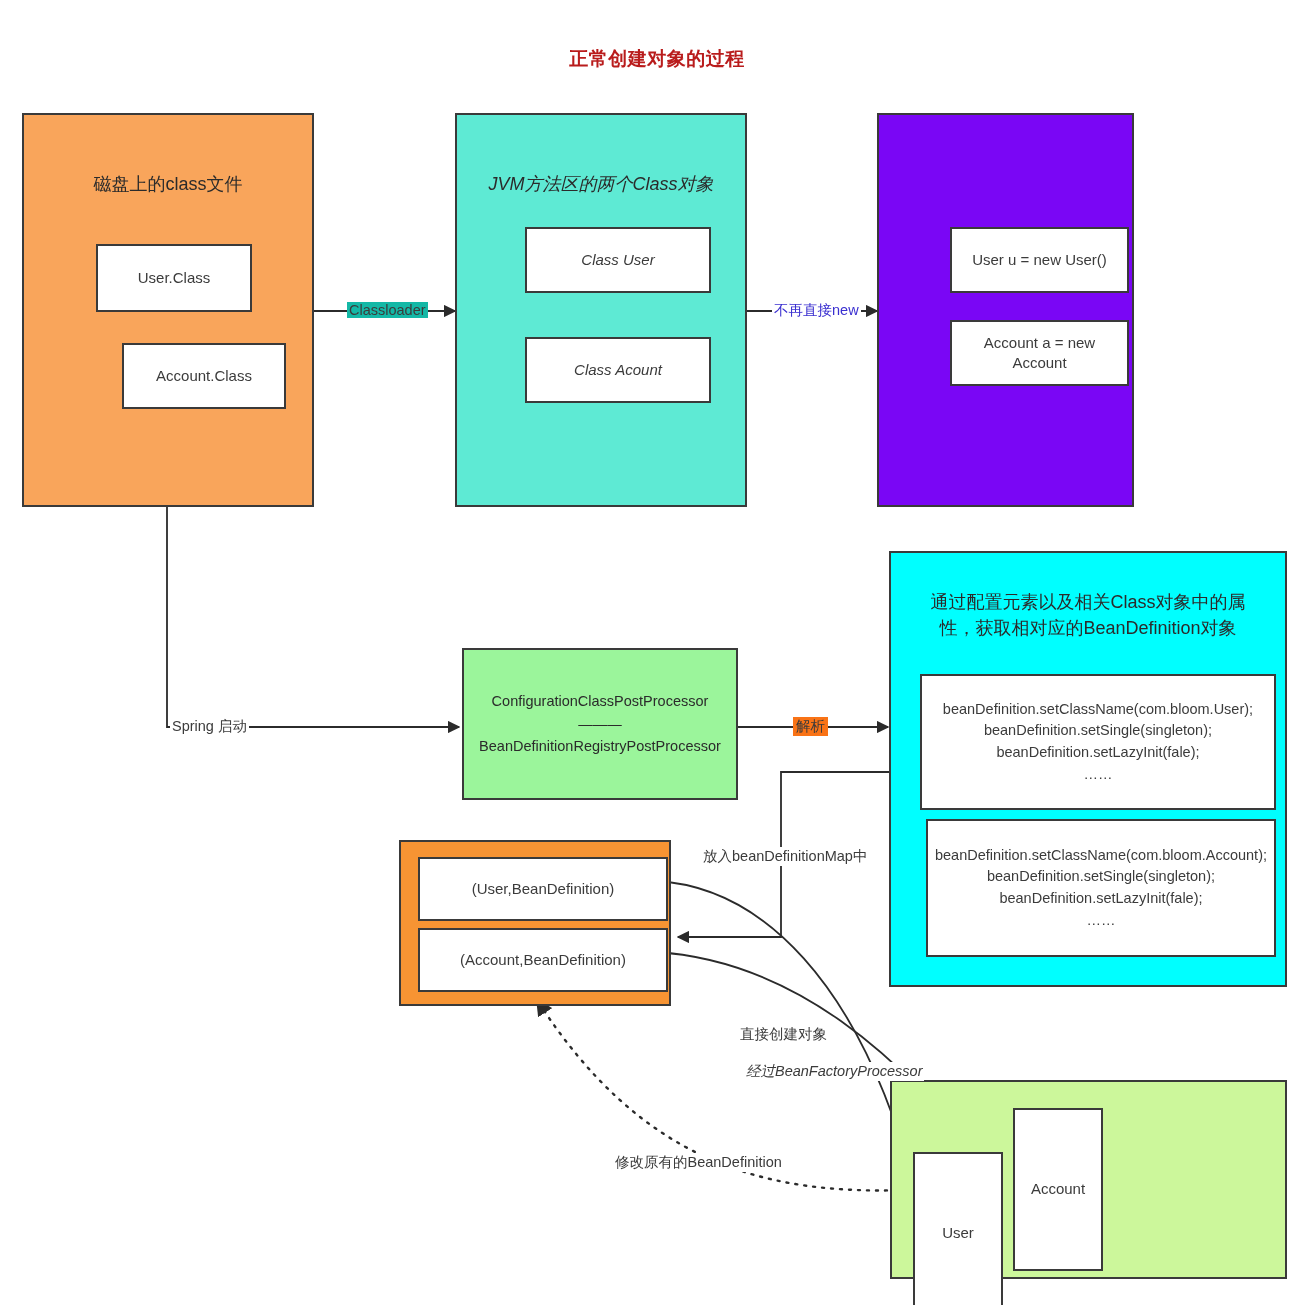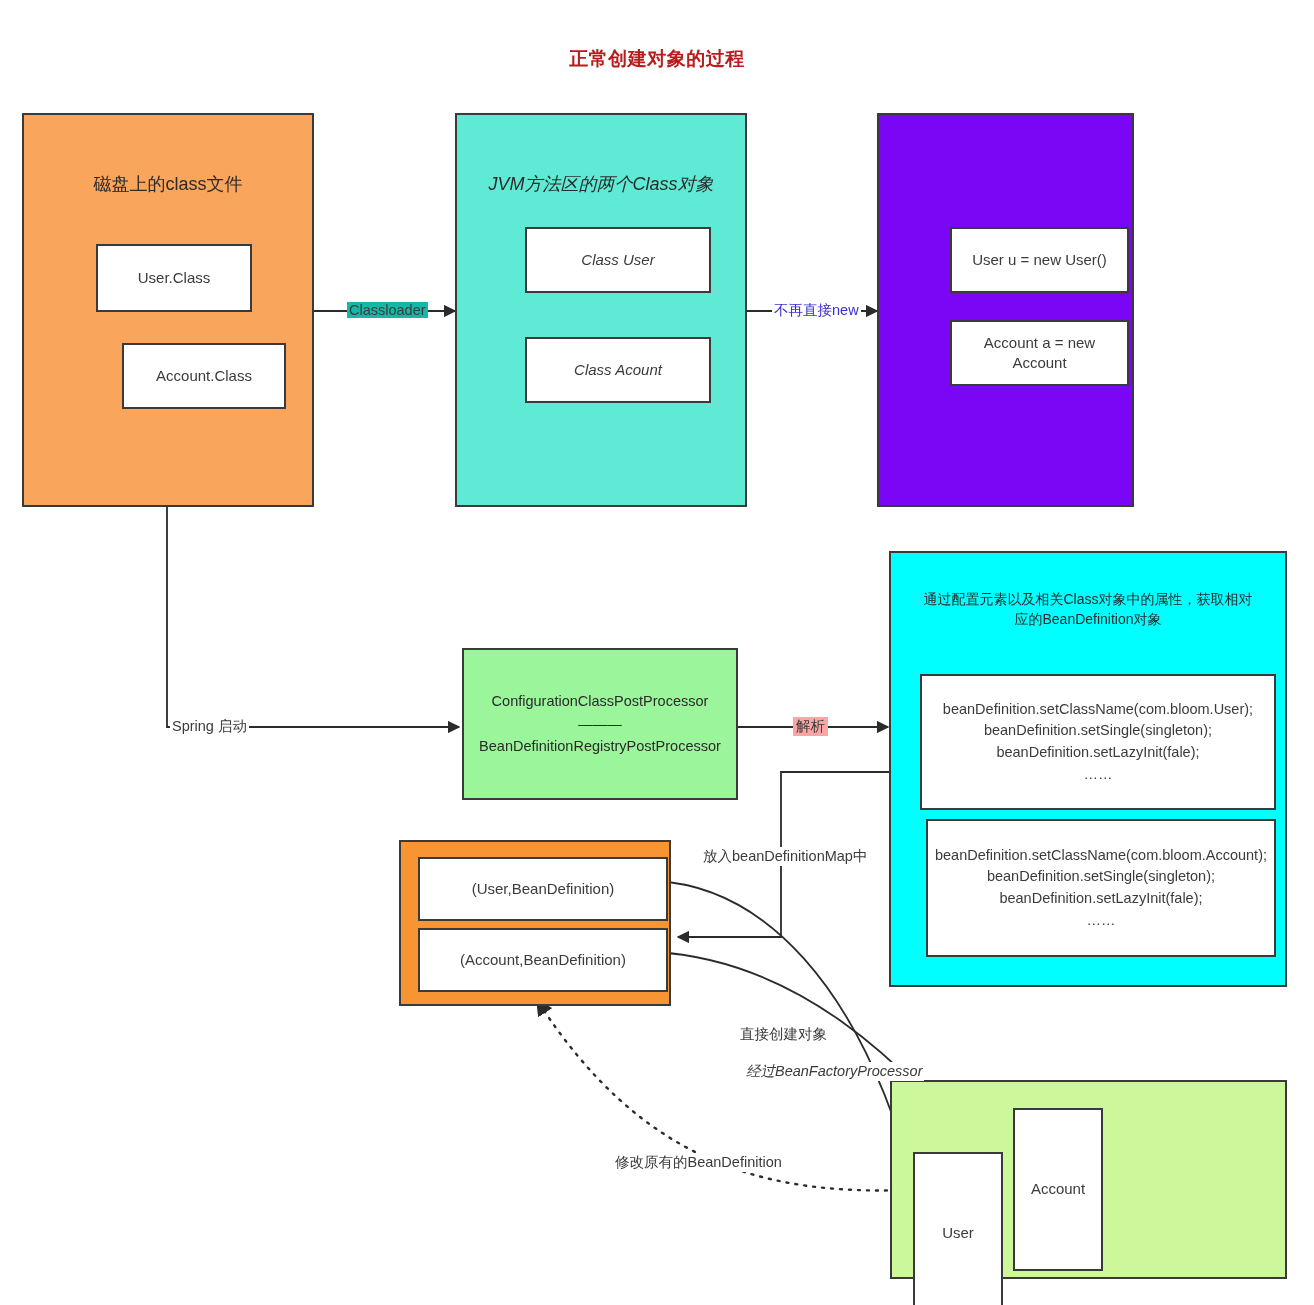--- a/index.html
+++ b/index.html
@@ -154,21 +154,21 @@
   <div class="abs container" style="left:462px; top:648px; width:276px; height:152px; background:#9BF59B;
               display:flex; align-items:center; justify-content:center; text-align:center;
               font-size:14.5px; color:#2b2b2b; line-height:1.55;">
     <div>
       <div>ConfigurationClassPostProcessor</div>
       <div>———BeanDefinitionRegistryPostProcessor</div>
     </div>
   </div>
 
   <div class="abs container" style="left:889px; top:551px; width:398px; height:436px; background:#00FFFF;">
-    <div class="container-title" style="top:36px; padding:0 28px; font-size:14px;">通过配置元素以及相关Class对象中的属性，获取相对应的BeanDefinition对象</div>
+    <div class="container-title" style="top:36px; padding:0 28px; font-size:18px;">通过配置元素以及相关Class对象中的属性，获取相对应的BeanDefinition对象</div>
     <div class="wbox codebox" style="left:29px; top:121px; width:340px; height:128px;">
       <span>beanDefinition.setClassName(com.bloom.User);
 beanDefinition.setSingle(singleton);
 beanDefinition.setLazyInit(fale);
 ……</span>
     </div>
     <div class="wbox codebox" style="left:35px; top:266px; width:334px; height:130px;">
       <span>beanDefinition.setClassName(com.bloom.Account);
 beanDefinition.setSingle(singleton);
 beanDefinition.setLazyInit(fale);
@@ -193,21 +193,21 @@
       <span>Account</span>
     </div>
   </div>
 
   <div class="edge-label" style="left:347px; top:302px; background:#14b8a6; padding:0 2px;">Classloader</div>
 
   <div class="edge-label blue" style="left:772px; top:301px; background:#fff; padding:0 2px;">不再直接new</div>
 
   <div class="edge-label" style="left:170px; top:717px; background:#fff; padding:0 2px;">Spring 启动</div>
 
-  <div class="edge-label" style="left:793px; top:717px; background:#fca5a5; padding:0 3px;">解析</div>
+  <div class="edge-label" style="left:793px; top:717px; background:#f97316; padding:0 3px;">解析</div>
 
   <div class="edge-label" style="left:700px; top:847px; background:#fff; padding:0 3px;">放入beanDefinitionMap中</div>
 
   <div class="edge-label" style="left:740px; top:1025px;">直接创建对象</div>
 
   <div class="edge-label" style="left:744px; top:1062px; background:#fff; padding:0 2px;font-style:italic;">经过BeanFactoryProcessor</div>
 
   <div class="edge-label" style="left:612px; top:1153px; background:#fff; padding:0 3px;">修改原有的BeanDefinition</div>
 
 </div>

